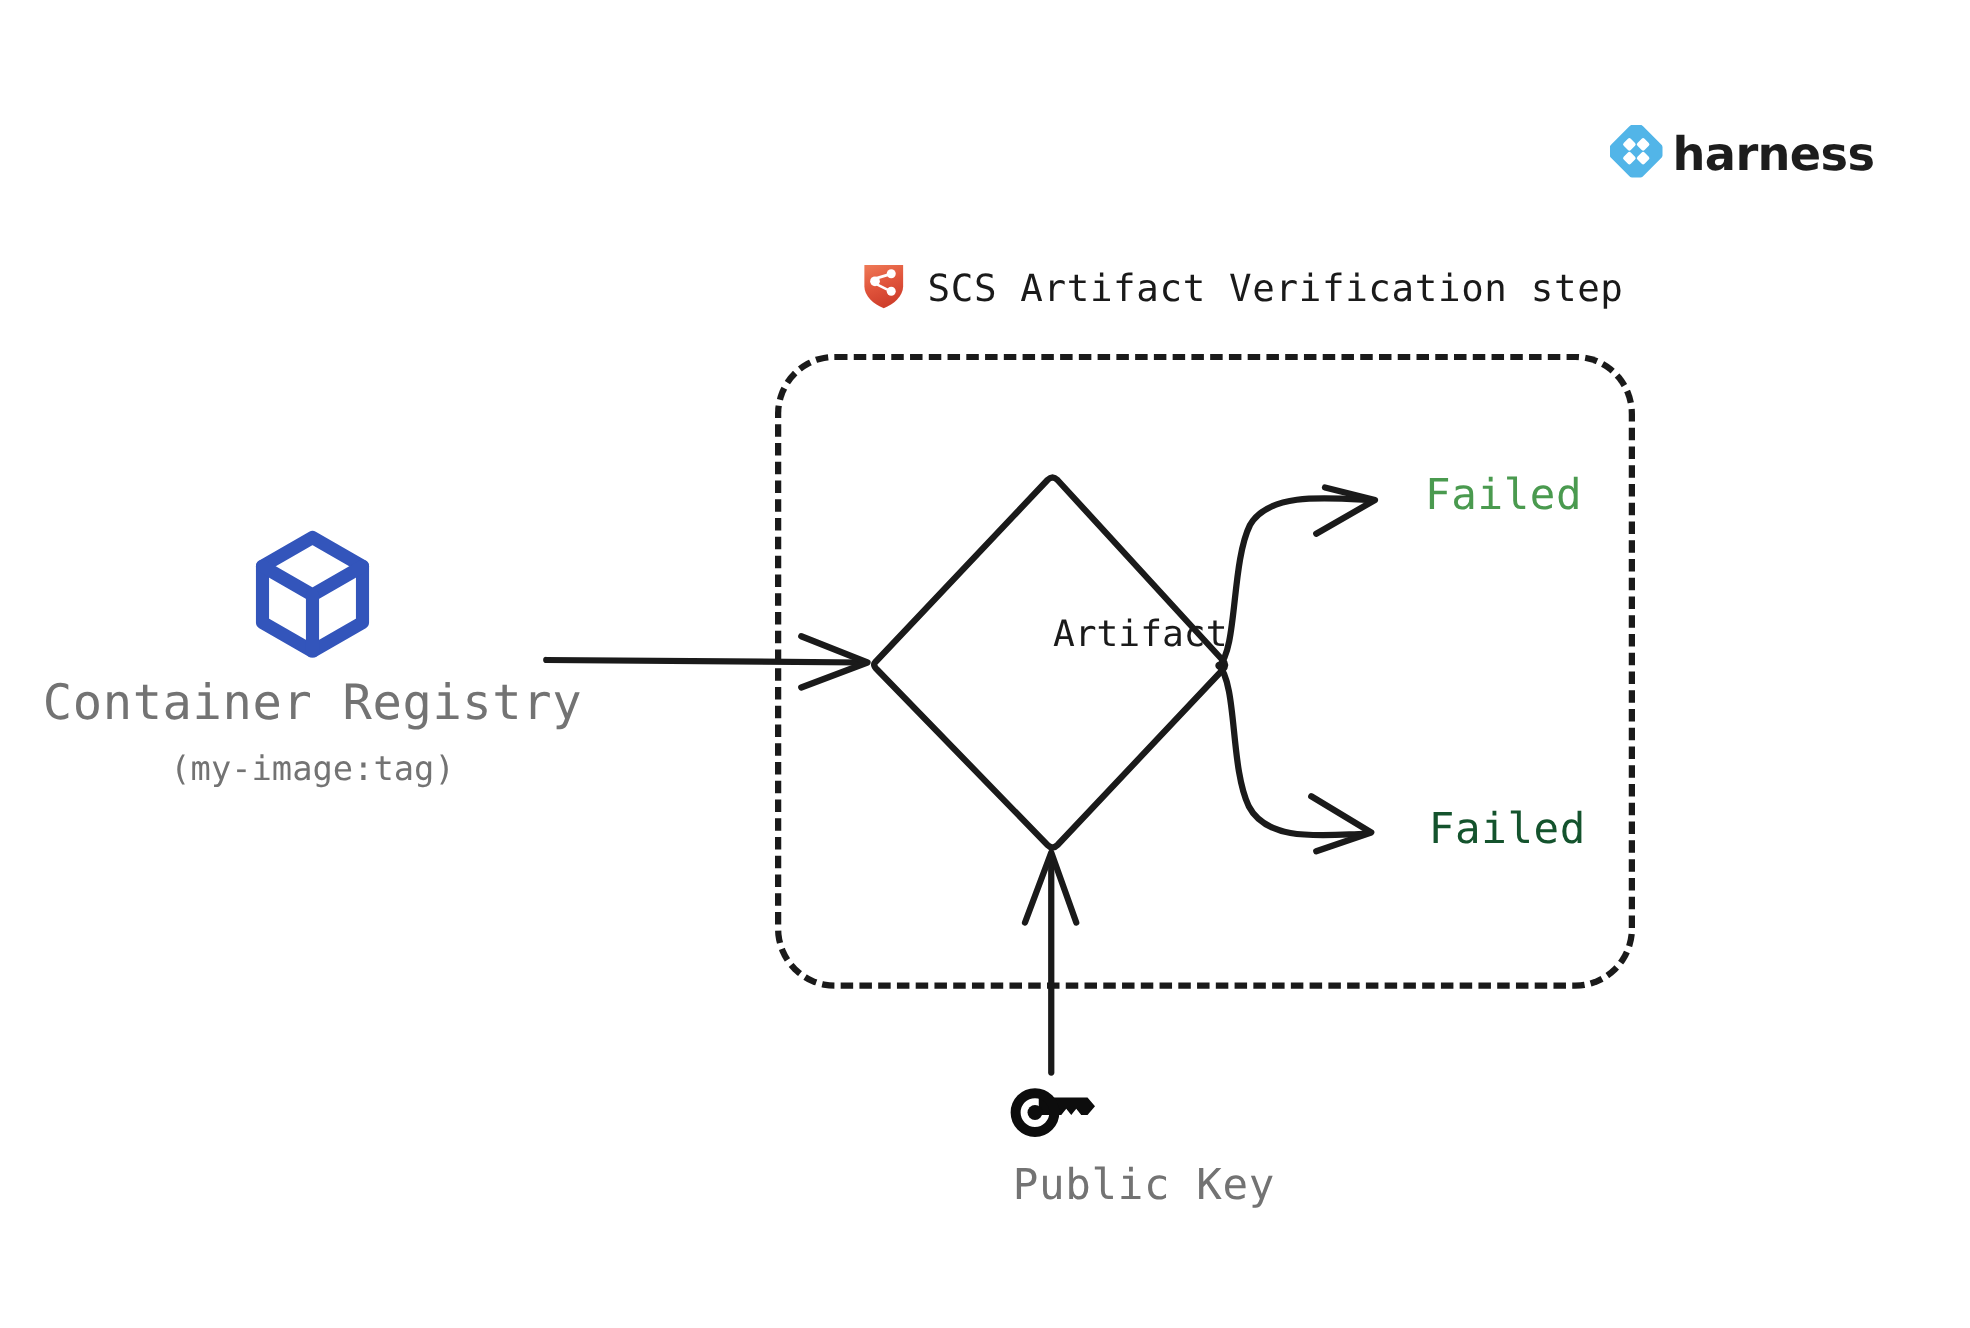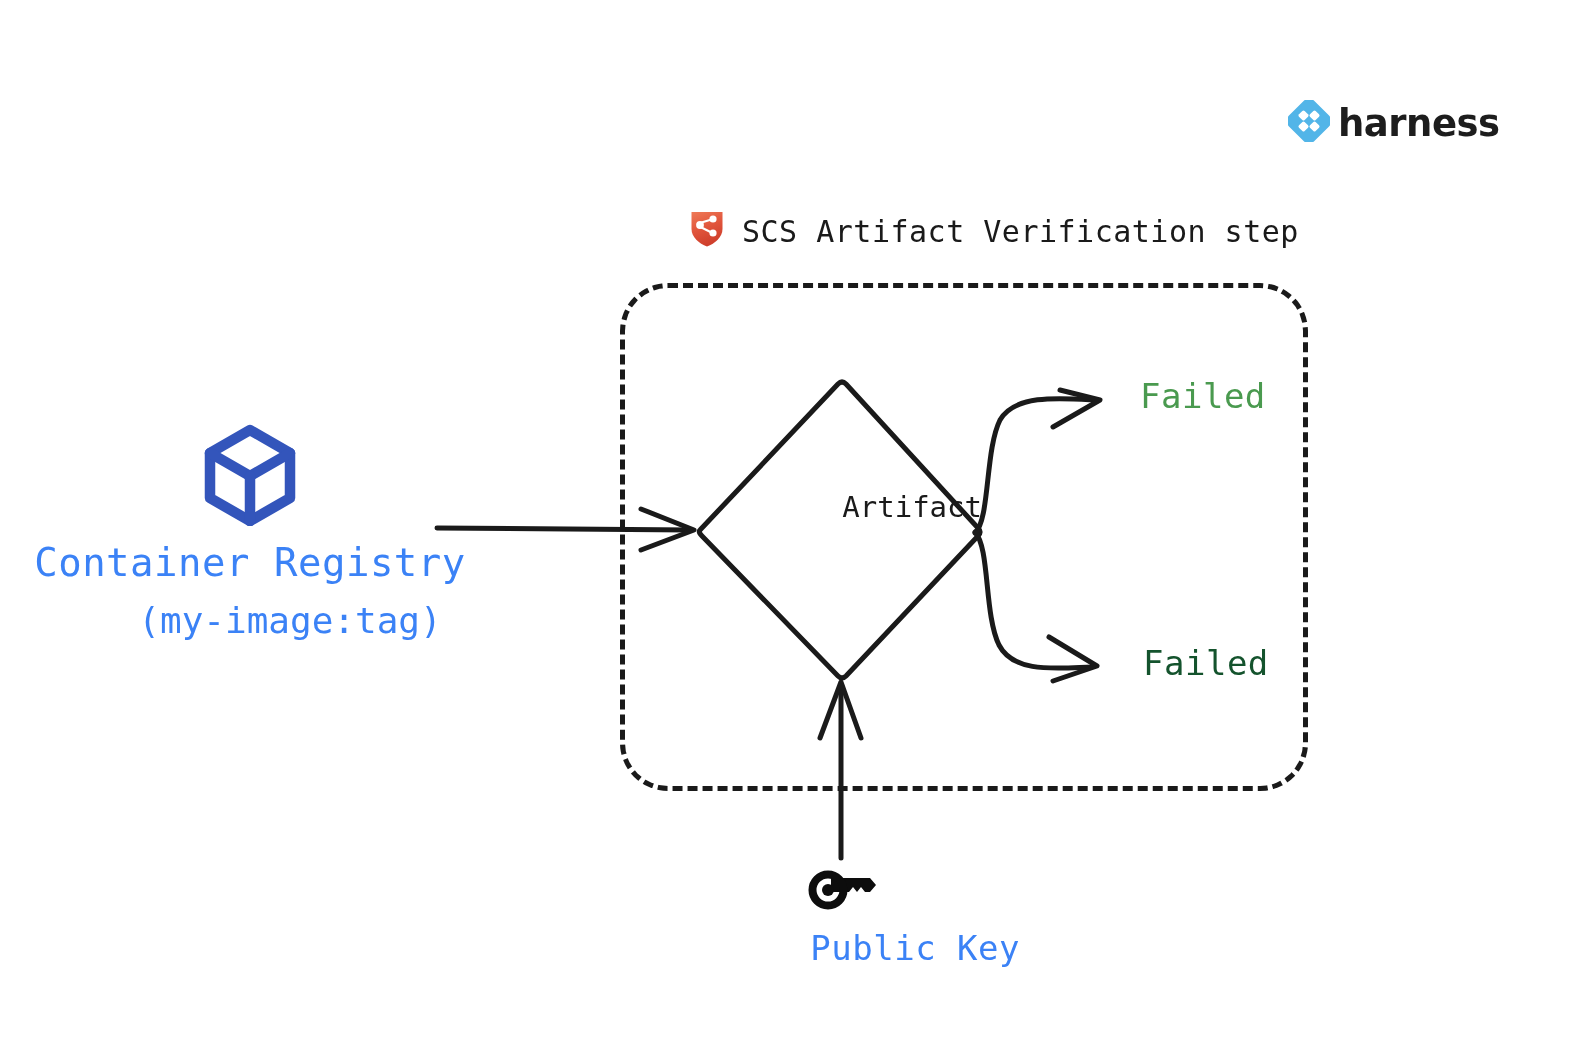--- a/index.html
+++ b/index.html
@@ -58,38 +58,37 @@
     width: 688px;
     height: 508px;
     border: 5px dashed #1a1a1a;
     border-radius: 48px;
     box-sizing: border-box;
   }
 
   
   .mono-label {
     font-family: "DejaVu Sans Mono", monospace;
-    color: #3b82f6;
+    color: #737373;
     white-space: nowrap;
   }
   #registry-label {
     left: 0px;
     top: 540px;
     width: 500px;
     text-align: center;
     font-size: 39px;
     letter-spacing: 0.5px;
   }
   #registry-sublabel {
     left: 0px;
     top: 600px;
     width: 500px;
     text-align: center;
-    font-size: 36px;
-    margin-left: 40px;
+    font-size: 27px;
   }
   #edge-label {
     left: 330px;
     top: 440px;
     width: 270px;
     text-align: right;
     font-size: 21px;
     line-height: 27px;
     color: #1a1a1a;
   }

